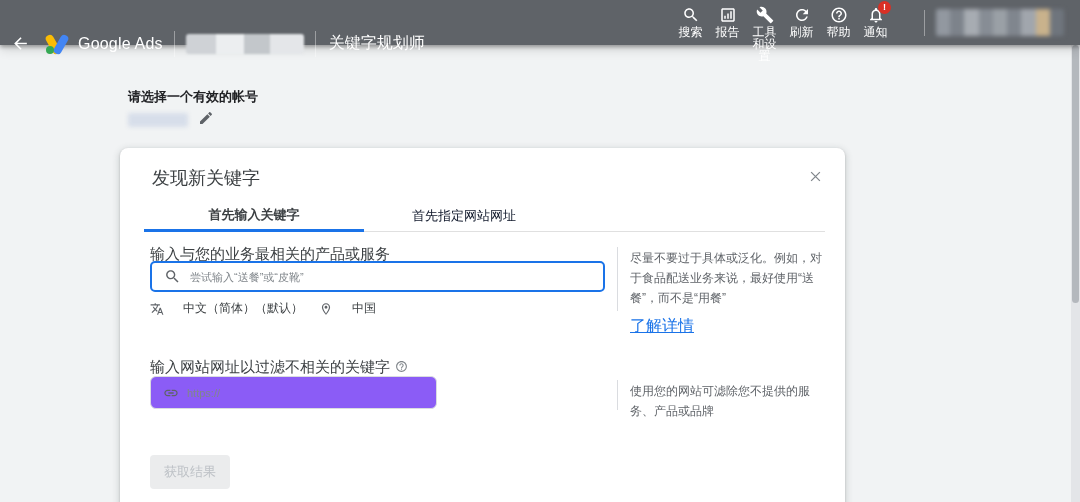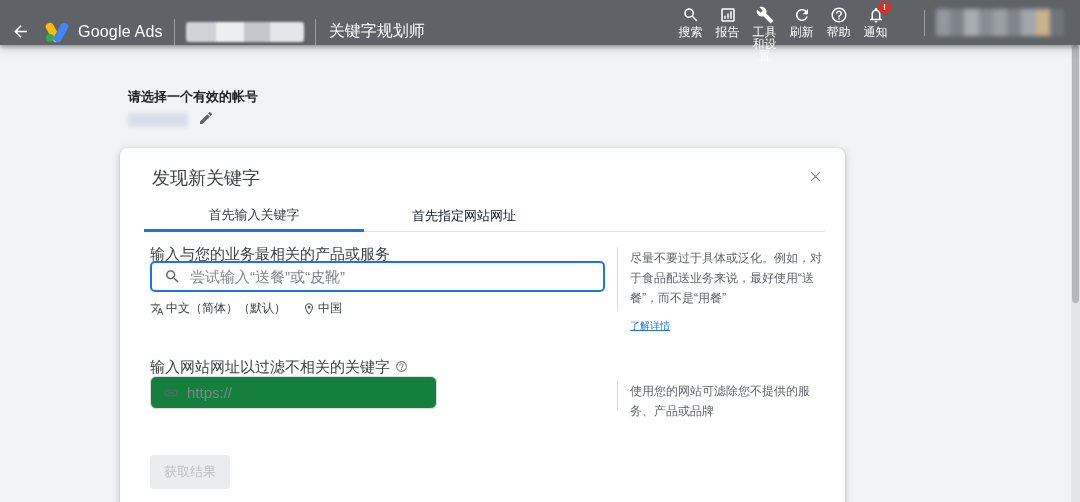--- a/index.html
+++ b/index.html
@@ -4,21 +4,21 @@
 <style>
   * { margin:0; padding:0; box-sizing:border-box; }
   html,body { width:1080px; height:502px; overflow:hidden;
     font-family:"Liberation Sans","DejaVu Sans",sans-serif;
     background:#f1f3f4; position:relative; }
 
   
   .topbar { position:absolute; top:0; left:0; width:1080px; height:45px;
     background:#5f6368; color:#fff; z-index:20;
     box-shadow:0 2px 4px rgba(0,0,0,.32), 0 5px 10px rgba(0,0,0,.12); }
-  .tb-left { position:absolute; left:0; top:0; height:63px; display:flex; align-items:center; }
+  .tb-left { position:absolute; left:0; top:12px; height:63px; display:flex; align-items:center; }
   .back-btn { width:40px; height:45px; display:flex; align-items:center; justify-content:center; cursor:pointer; }
   .back-btn svg { width:19px; height:19px; fill:#fff; }
   .ads-logo { width:22px; height:20px; position:relative; margin:0 10px 0 6px; }
   .ads-logo .bar { position:absolute; width:8px; height:21px; border-radius:4px; top:0; }
   .ads-logo .yellow { background:#fbbc04; transform:rotate(-30deg); left:3px; }
   .ads-logo .blue { background:#4285f4; transform:rotate(30deg); left:11px; }
   .ads-logo .green { position:absolute; width:8px; height:8px; border-radius:50%; background:#34a853; left:0px; top:12px; }
   .brand { font-size:16px; color:#fff; letter-spacing:.2px; }
   .tb-divider { width:1px; height:26px; background:rgba(255,255,255,.38); margin:0 11px; }
   .blur-chip-top { width:118px; height:20px; border-radius:3px; overflow:hidden; position:relative; filter:blur(1px); }
@@ -50,52 +50,52 @@
     border-radius:8px; z-index:10;
     box-shadow:0 1px 2px rgba(60,64,67,.3), 0 2px 6px 2px rgba(60,64,67,.15); }
   .card-title { position:absolute; left:32px; top:18px; font-size:18px; color:#3c4043; }
   .close-x { position:absolute; right:20px; top:18px; width:20px; height:20px; cursor:pointer; display:flex; align-items:center; justify-content:center; }
   .close-x svg { width:15px; height:15px; stroke:#80868b; stroke-width:2; }
 
   .tabs-row { position:absolute; left:24px; top:52px; width:681px; height:32px; border-bottom:1px solid #e0e0e0; display:flex; }
   .tab { height:32px; display:flex; align-items:center; justify-content:center; font-size:13px; cursor:pointer; }
   .tab.t1 { width:220px; }
   .tab.t2 { width:200px; }
-  .tab.active { color:#3c4043; font-weight:normal; border-bottom:3px solid #1a73e8; margin-bottom:-2px; }
+  .tab.active { color:#3c4043; font-weight:bold; border-bottom:3px solid #1a73e8; margin-bottom:-2px; }
   .tab.inactive { color:#0f172a; }
 
   .section-label { position:absolute; font-size:15px; color:#3c4043; display:flex; align-items:center; }
   .lbl-kw { left:30px; top:97px; }
   .lbl-url { left:30px; top:210px; }
   .help-icon { margin-left:5px; }
   .help-icon svg { width:13px; height:13px; fill:#80868b; }
 
   .kw-input-wrap { position:absolute; left:30px; top:113px; width:455px; height:31px;
     border:2px solid #1a73e8; border-radius:5px; display:flex; align-items:center; background:#fff; }
   .kw-input-wrap svg { width:17px; height:17px; fill:#5f6368; margin:0 9px 0 12px; flex:0 0 auto; }
-  .kw-input-wrap input, .url-input-wrap input { border:none; outline:none; flex:1; font-size:15px; color:#202124; background:transparent;
+  .kw-input-wrap input, .url-input-wrap input { border:none; outline:none; flex:1; font-size:11px; color:#202124; background:transparent;
     font-family:"Liberation Sans","DejaVu Sans",sans-serif; }
   .kw-input-wrap input::placeholder, .url-input-wrap input::placeholder { color:#80868b; }
 
   .lang-row { position:absolute; left:30px; top:152px; display:flex; align-items:center; font-size:12px; color:#3c4043; }
   .lang-row svg { width:14px; height:14px; fill:#5f6368; }
   .lang-row .seg { display:flex; align-items:center; cursor:pointer; }
-  .lang-row .seg span { margin-left:2px; }
+  .lang-row .seg span { margin-left:19px; }
   .lang-row .loc { margin-left:16px; }
 
   .v-divider { position:absolute; left:497px; width:1px; background:#dadce0; }
   .vd1 { top:99px; height:64px; }
   .vd2 { top:232px; height:30px; }
   .tip { position:absolute; left:510px; width:200px; font-size:12px; color:#5f6368; line-height:20px; }
   .tip1 { top:100px; }
   .tip2 { top:233px; }
-  .tip-link { display:inline-block; margin-top:8px; color:#1a73e8; text-decoration:underline; font-size:10px; cursor:pointer; }
+  .tip-link { display:inline-block; margin-top:8px; color:#1a73e8; text-decoration:underline; font-size:16px; cursor:pointer; }
 
   .url-input-wrap { position:absolute; left:30px; top:228px; width:287px; height:33px;
-    border:1px solid #dadce0; border-radius:6px; display:flex; align-items:center; background:#15803d; }
+    border:1px solid #dadce0; border-radius:6px; display:flex; align-items:center; background:#8b5cf6; }
   .url-input-wrap svg { width:16px; height:16px; fill:#5f6368; margin:0 8px 0 12px; flex:0 0 auto; }
 
   .submit-btn { position:absolute; left:30px; top:307px; background:#ebeced; color:#bdc1c6;
     border:none; border-radius:4px; font-size:13px; padding:8px 14px; cursor:default;
     font-family:"Liberation Sans","DejaVu Sans",sans-serif; }
 </style>
 </head>
 <body>
 
 <div class="topbar">

